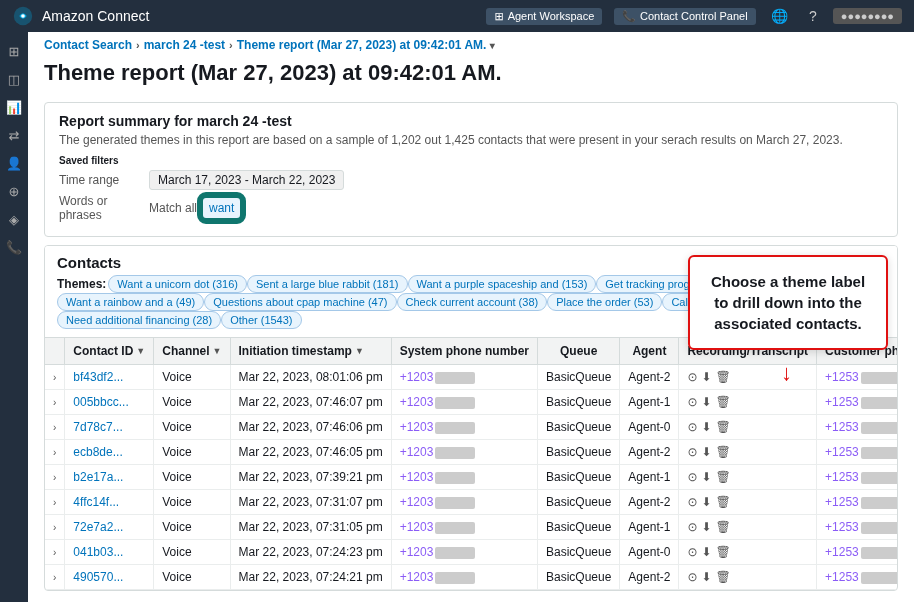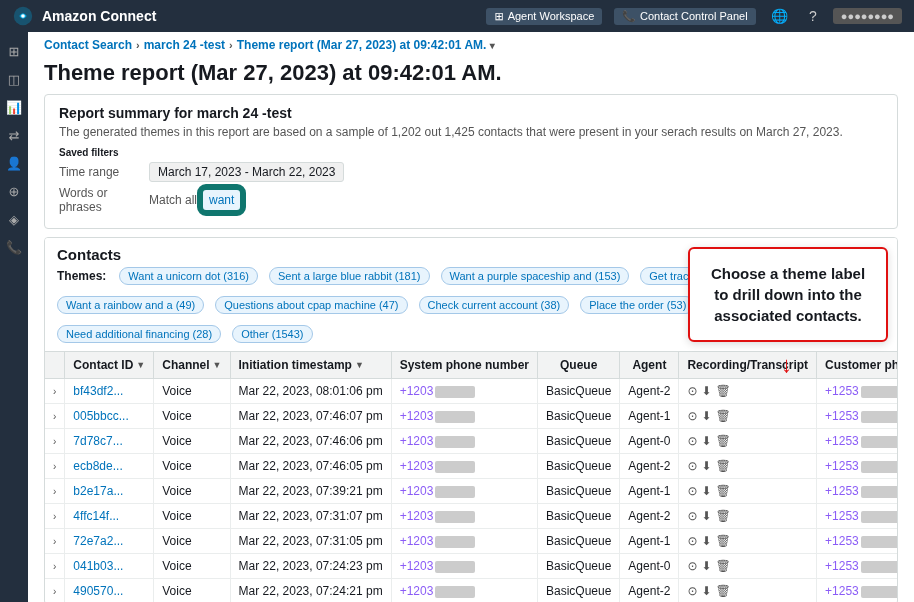--- a/index.html
+++ b/index.html
@@ -13,21 +13,21 @@
       align-items: center;
       padding: 0 12px;
       color: white;
       gap: 10px;
     }
     .top-nav-logo {
       display: flex;
       align-items: center;
       gap: 8px;
       font-size: 14px;
-      font-weight: 700;
+      font-weight: 400;
       color: white;
     }
     .logo-icon {
       width: 22px;
       height: 22px;
     }
     .top-nav-right {
       margin-left: auto;
       display: flex;
       align-items: center;
@@ -125,21 +125,21 @@
       font-size: 22px;
       font-weight: 600;
       color: #16191f;
       padding: 2px 16px 8px;
     }
 
     
     .report-summary {
       border: 1px solid #d5dbdb;
       border-radius: 4px;
-      margin: 0 16px 8px;
+      margin: 8px 16px 8px;
       padding: 10px 14px;
     }
     .report-summary-title {
       font-size: 14px;
       font-weight: 600;
       color: #16191f;
       margin-bottom: 4px;
     }
     .report-summary-desc {
       font-size: 12px;
@@ -196,21 +196,21 @@
       font-size: 15px;
       font-weight: 600;
       padding: 8px 12px 4px;
       color: #16191f;
       background: white;
     }
     .themes-row {
       padding: 0 12px 8px;
       display: flex;
       flex-wrap: wrap;
-      gap: 11px;
+      gap: 0;
       align-items: center;
       font-size: 12px;
     }
     .themes-label {
       font-weight: 600;
       color: #16191f;
       margin-right: 2px;
     }
     .theme-badge {
       background: #e8f4fd;

